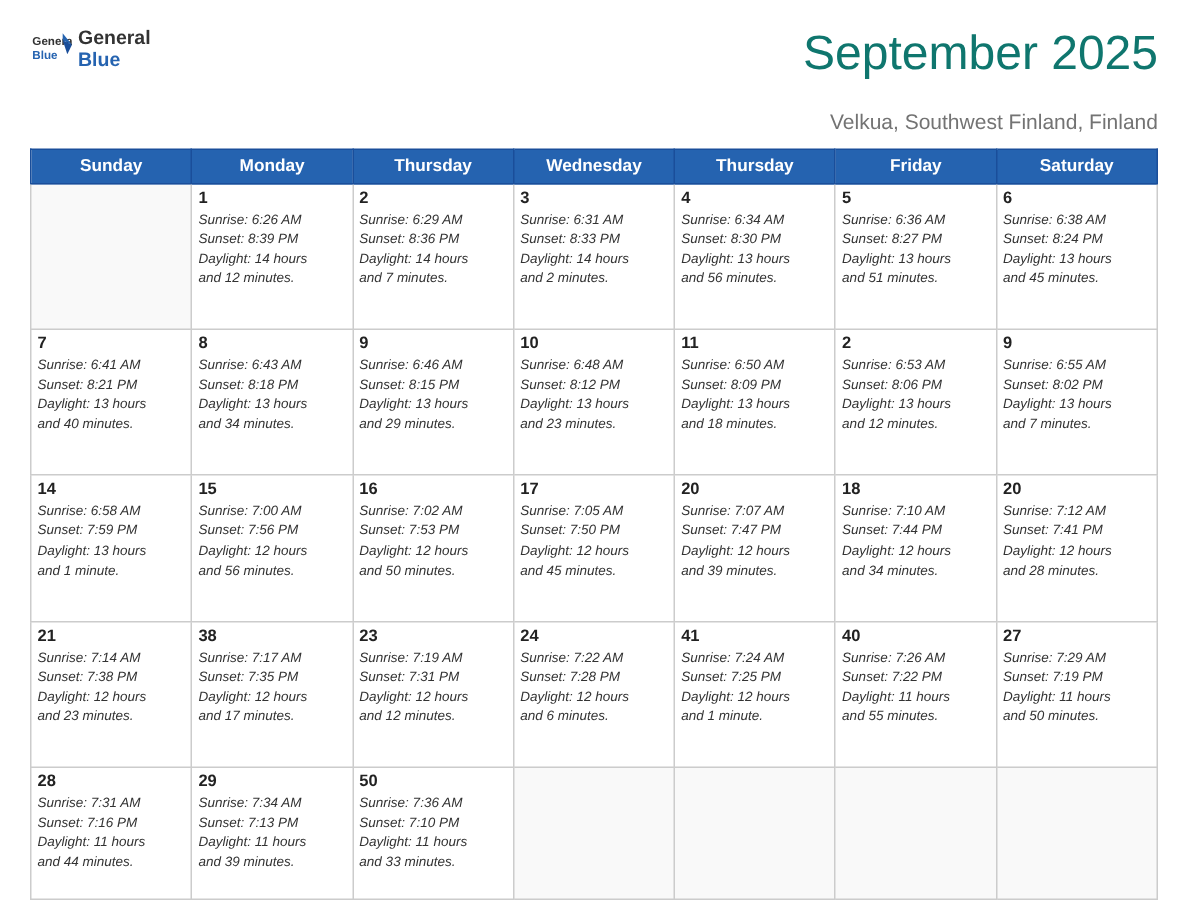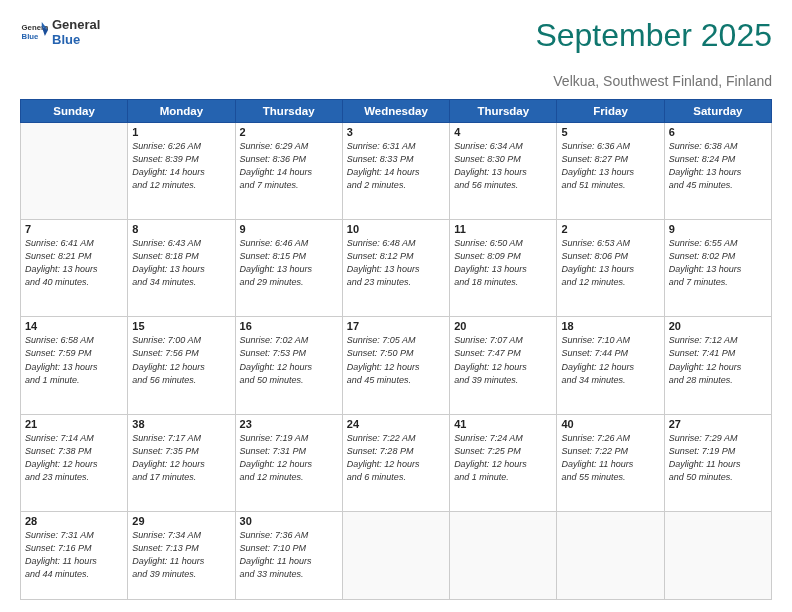--- a/index.html
+++ b/index.html
@@ -246,21 +246,21 @@
         <tr class="last-row">
           <td>
             <span class="day-num">28</span>
             <div class="cell-info">Sunrise: 7:31 AM<br>Sunset: 7:16 PM<br>Daylight: 11 hours<br>and 44 minutes.</div>
           </td>
           <td>
             <span class="day-num">29</span>
             <div class="cell-info">Sunrise: 7:34 AM<br>Sunset: 7:13 PM<br>Daylight: 11 hours<br>and 39 minutes.</div>
           </td>
           <td>
-            <span class="day-num">30</span>
+            <span class="day-num">50</span>
             <div class="cell-info">Sunrise: 7:36 AM<br>Sunset: 7:10 PM<br>Daylight: 11 hours<br>and 33 minutes.</div>
           </td>
           <td class="empty"></td>
           <td class="empty"></td>
           <td class="empty"></td>
           <td class="empty"></td>
         </tr>
       </tbody>
   </table>
 </div>

